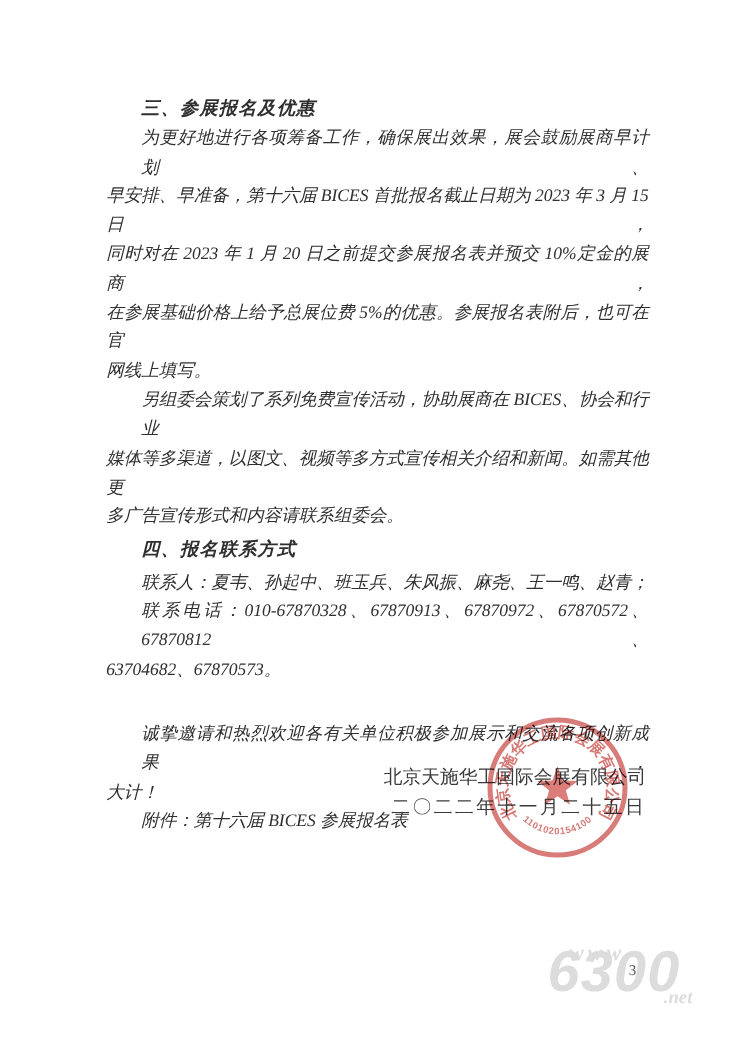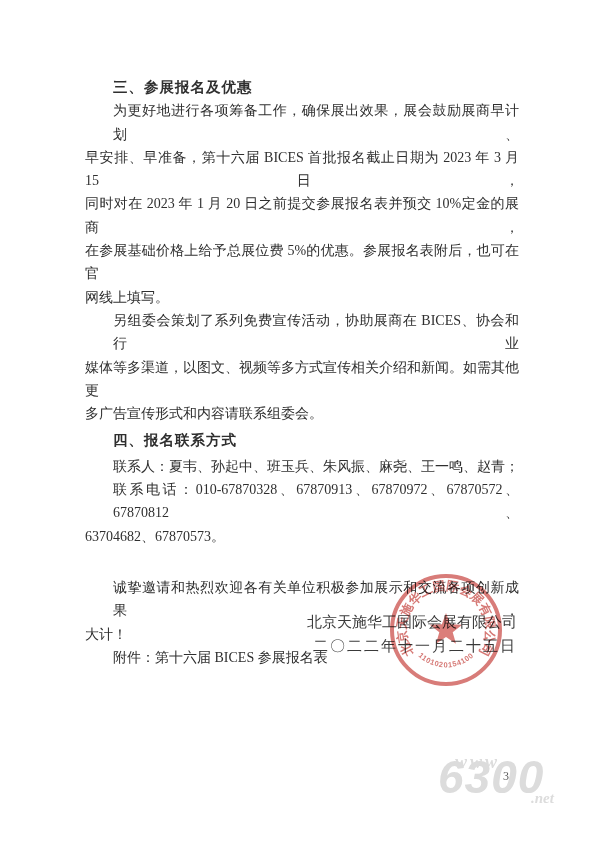--- a/index.html
+++ b/index.html
@@ -13,21 +13,21 @@
     color: #2f2f2f;
   }
   .doc {
     position: absolute;
     left: 85px;
     top: 76px;
     width: 434px;
     font-size: 14px;
     line-height: 23.3px;
   }
-  .line { text-align: justify; }
+  .line { text-align: justify; font-style: italic; }
   .line.fill { text-align-last: justify; }
   .line.indent { padding-left: 28px; }
   .heading {
     font-weight: bold;
     font-size: 14.5px;
     padding-left: 28px;
     letter-spacing: 1px;
   }
   .heading.h4 { margin-top: 4px; margin-bottom: 2px; }
   .spacer { height: 28px; }

